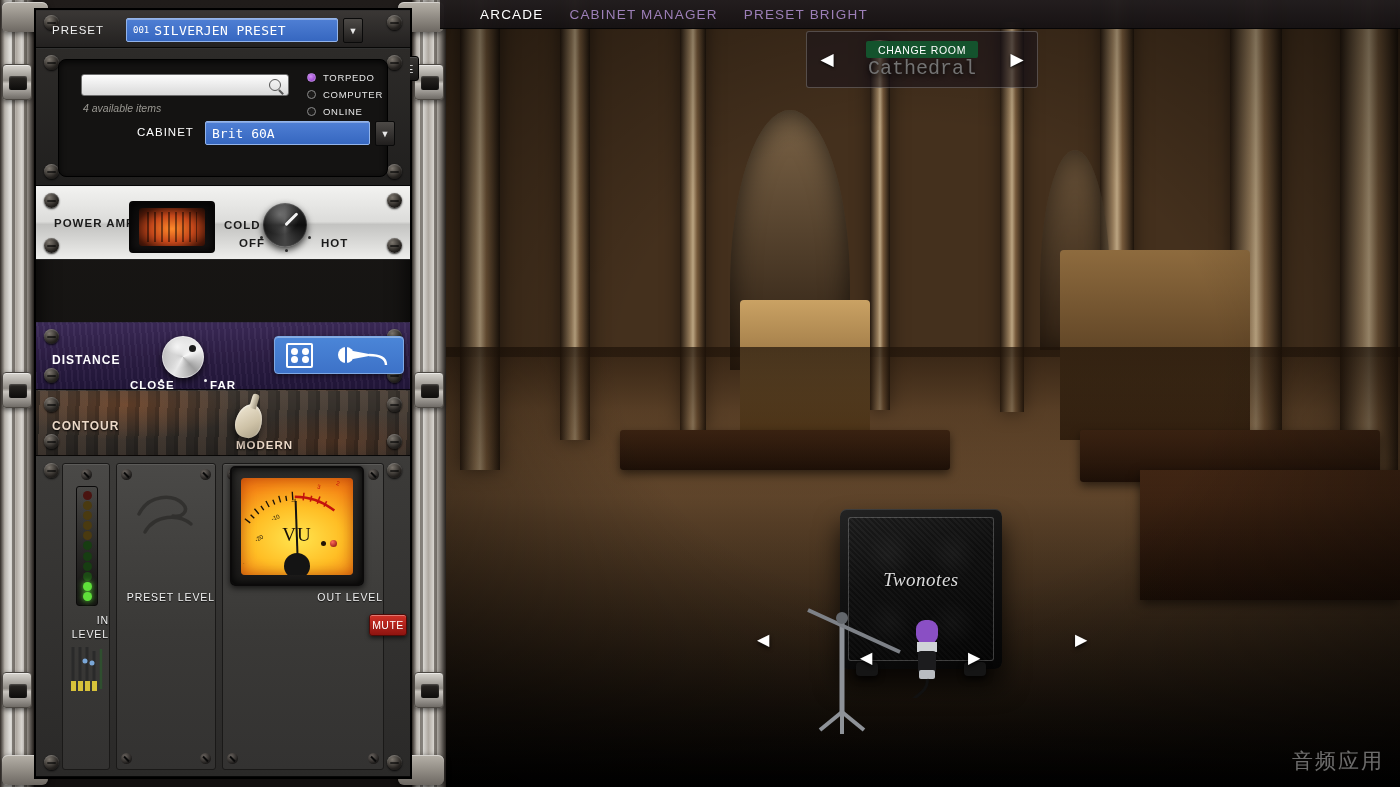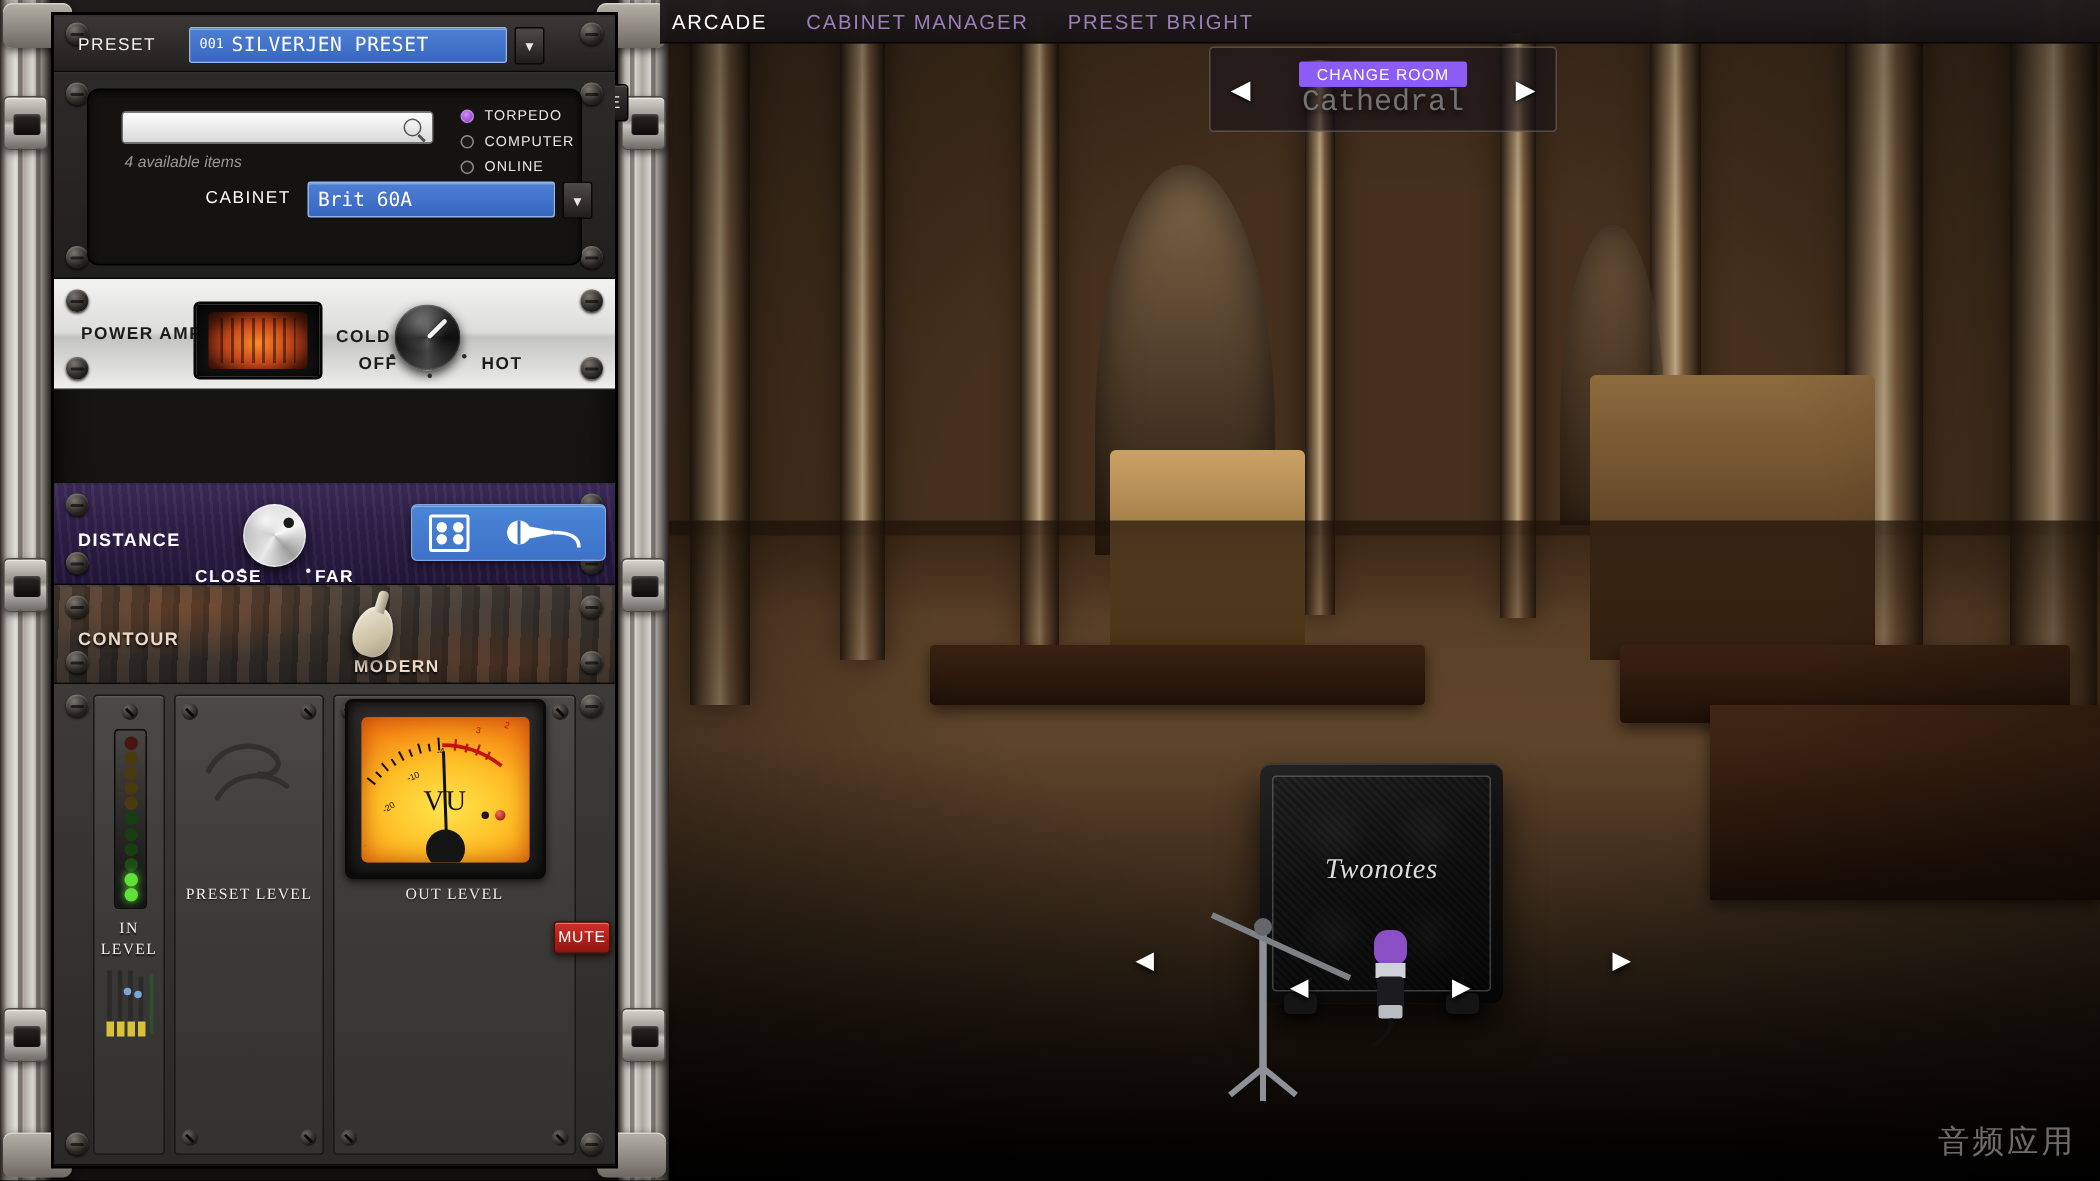--- a/index.html
+++ b/index.html
@@ -47,36 +47,36 @@
     background:radial-gradient(ellipse 78% 75% at 50% 46%, rgba(0,0,0,0) 40%, rgba(0,0,0,.62) 100%);
   }
   .pew { position:absolute; background:linear-gradient(180deg,#4a2b17,#1a0d06); border-radius:3px;
          box-shadow:0 4px 10px rgba(0,0,0,.6); }
   .altar { position:absolute; border-radius:4px 4px 0 0; }
 
   
   .topbar {
     position:absolute; left:440px; top:0; width:960px; height:29px;
     background:linear-gradient(180deg, rgba(34,29,30,.97), rgba(22,18,19,.97));
-    display:flex; align-items:center; gap:26px; padding-left:8px;
+    display:flex; align-items:center; gap:26px; padding-left:40px;
     border-bottom:1px solid rgba(0,0,0,.8); z-index:30;
   }
   .nav-item { font-size:13.5px; letter-spacing:1.2px; color:#9d7fb8; cursor:pointer; }
   .nav-item.active { color:#ffffff; }
 
   
   .changeroom {
     position:absolute; left:806px; top:31px; width:232px; height:57px;
     background:rgba(22,16,26,.55); border:1px solid rgba(255,255,255,.22);
     border-radius:3px; display:flex; align-items:center; z-index:30;
   }
   .cr-arrow { width:40px; text-align:center; color:#fff; font-size:17px; cursor:pointer;
               text-shadow:0 1px 3px #000; }
   .cr-mid { flex:1; text-align:center; }
-  .cr-badge { display:inline-block; background:#8b5cf6; color:#fff; font-size:10.5px;
+  .cr-badge { display:inline-block; background:#14532d; color:#fff; font-size:10.5px;
       letter-spacing:.7px; padding:3px 12px 2px; border-radius:2px; }
   .cr-name { color:#737373; font-size:20px; margin-top:-1px; text-shadow:0 2px 5px rgba(0,0,0,.9);font-family:Liberation Mono, monospace; }
 
   
   .case { position:absolute; left:0; top:0; width:446px; height:787px; z-index:20;
     background:linear-gradient(180deg,#201c1a,#120f0e); }
   .case-rail {
     position:absolute; top:0; bottom:0; width:34px;
     background:linear-gradient(90deg,#3a332e 0%, #cfcac2 14%, #f4f2ee 30%, #b9b3ab 48%,
                #e9e6e0 64%, #8e8881 84%, #2a2522 100%);
@@ -293,22 +293,22 @@
   .vu-arc { position:absolute; inset:0; }
   .vu-num { position:absolute; font-size:7px; color:#1a1208; font-family:"Liberation Sans",sans-serif;
     transform-origin:50% 50%; }
   .vu-led { position:absolute; right:16px; top:62px; width:7px; height:7px; border-radius:50%;
     background:radial-gradient(circle at 35% 30%, #ff6a5a, #7d0b06); }
   .vu-led2 { position:absolute; right:27px; top:63px; width:5px; height:5px; border-radius:50%;
     background:#231406; }
 
   .tn-logo { position:absolute; left:128px; top:476px; width:68px; height:60px; opacity:.55; }
 
-  .mlabel { position:absolute; font-size:10.5px; letter-spacing:.9px; color:#f0f0f0; text-align:center;
-    text-shadow:0 1px 1px rgba(0,0,0,.8);font-family:Liberation Serif, serif; }
+  .mlabel { position:absolute; font-size:10.5px; letter-spacing:.9px; color:#f0f0f0; text-align:right;
+    text-shadow:0 1px 1px rgba(0,0,0,.8); }
 
   
   .cab-obj {
     position:absolute; left:840px; top:509px; width:162px; height:160px;
     background:linear-gradient(160deg,#232323 0%,#121212 40%,#050505 100%);
     border-radius:7px; box-shadow:0 16px 26px rgba(0,0,0,.75), inset 0 1px 0 rgba(255,255,255,.12);
   }
   .cab-grille { position:absolute; inset:8px; border:1px solid rgba(255,255,255,.22); border-radius:3px;
     background:
       radial-gradient(circle 34px at 28% 26%, rgba(255,255,255,.035), rgba(0,0,0,0) 70%),

